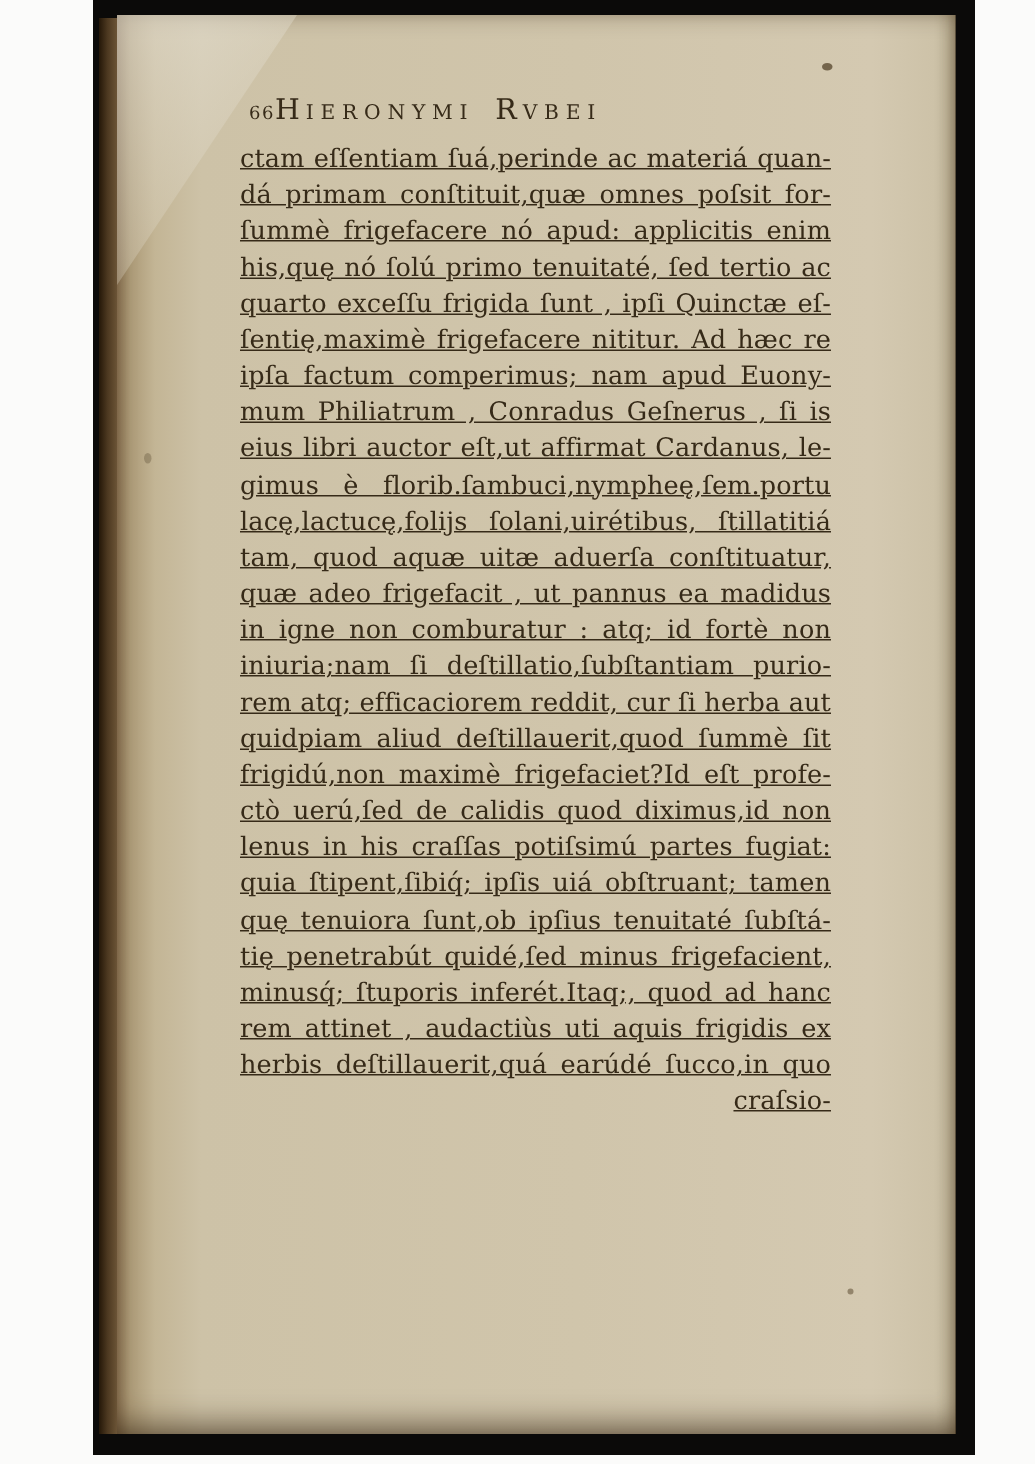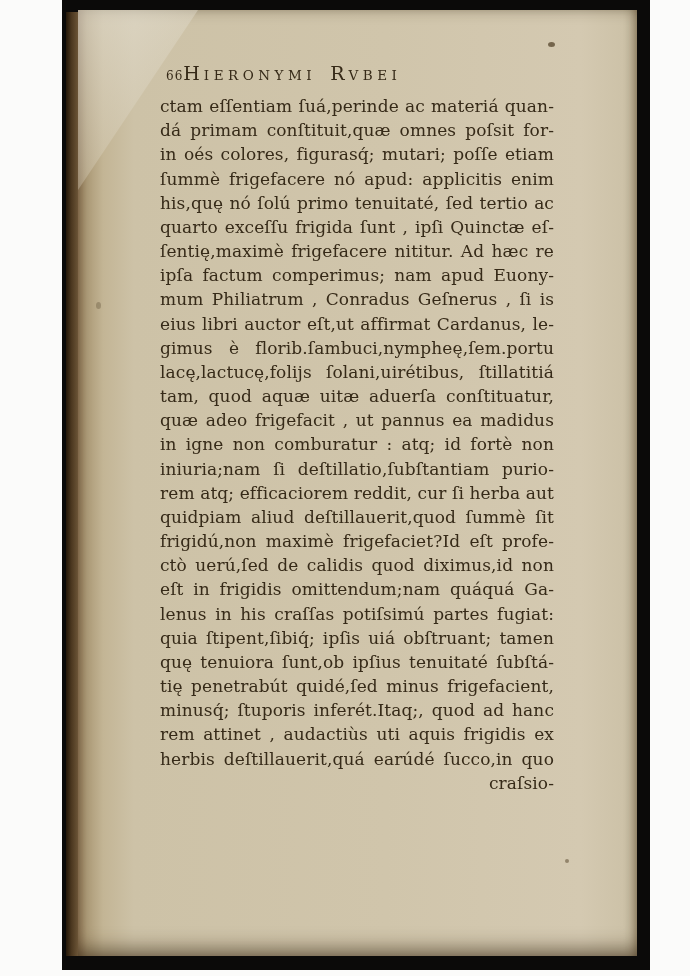--- a/index.html
+++ b/index.html
@@ -58,20 +58,21 @@
   .textbody{margin-top:5px;}
   .tl{
     font-size:17px;
     line-height:24.18px;
     height:24.18px;
     white-space:normal;
     text-align:justify;
     text-align-last:justify;
     overflow:hidden;
     letter-spacing:0.1px;
+    text-decoration:underline;
   }
   .tl.catch{
     text-align:center;
     text-align-last:right;
   }
 </style>
 </head>
 <body>
 
 <div class="backdrop"></div>
@@ -85,39 +86,37 @@
 
   <div class="content">
     <div class="headerline">
       <span class="folio">66</span>
       <span class="rhead"><span class="ini">H</span><span class="rest">IERONYMI</span><span class="wordgap"></span><span class="ini">R</span><span class="rest">VBEI</span></span>
     </div>
 
     <div class="textbody">
       <div class="tl">ctam eſſentiam ſuá,perinde ac materiá quan-</div>
       <div class="tl">dá primam conſtituit,quæ omnes poſsit for-</div>
-      <div class="tl">in oés colores, figurasq́; mutari; poſſe etiam</div>
       <div class="tl">ſummè frigefacere nó apud: applicitis enim</div>
       <div class="tl">his,quę nó ſolú primo tenuitaté, ſed tertio ac</div>
       <div class="tl">quarto exceſſu frigida ſunt , ipſi Quinctæ eſ-</div>
       <div class="tl">ſentię,maximè frigefacere nititur. Ad hæc re</div>
       <div class="tl">ipſa factum comperimus; nam apud Euony-</div>
       <div class="tl">mum Philiatrum , Conradus Geſnerus , ſi is</div>
       <div class="tl">eius libri auctor eſt,ut affirmat Cardanus, le-</div>
       <div class="tl">gimus è florib.ſambuci,nympheę,ſem.portu</div>
       <div class="tl">lacę,lactucę,folijs ſolani,uirétibus, ſtillatitiá</div>
       <div class="tl">tam, quod aquæ uitæ aduerſa conſtituatur,</div>
       <div class="tl">quæ adeo frigefacit , ut pannus ea madidus</div>
       <div class="tl">in igne non comburatur : atq; id fortè non</div>
       <div class="tl">iniuria;nam ſi deſtillatio,ſubſtantiam purio-</div>
       <div class="tl">rem atq; efficaciorem reddit, cur ſi herba aut</div>
       <div class="tl">quidpiam aliud deſtillauerit,quod ſummè ſit</div>
       <div class="tl">frigidú,non maximè frigefaciet?Id eſt profe-</div>
       <div class="tl">ctò uerú,ſed de calidis quod diximus,id non</div>
-      <div class="tl">eſt in frigidis omittendum;nam quáquá Ga-</div>
       <div class="tl">lenus in his craſſas potiſsimú partes fugiat:</div>
       <div class="tl">quia ſtipent,ſibiq́; ipſis uiá obſtruant; tamen</div>
       <div class="tl">quę tenuiora ſunt,ob ipſius tenuitaté ſubſtá-</div>
       <div class="tl">tię penetrabút quidé,ſed minus frigefacient,</div>
       <div class="tl">minusq́; ſtuporis inferét.Itaq;, quod ad hanc</div>
       <div class="tl">rem attinet , audactiùs uti aquis frigidis ex</div>
       <div class="tl">herbis deſtillauerit,quá earúdé ſucco,in quo</div>
       <div class="tl catch">craſsio-</div>
     </div>
   </div>

